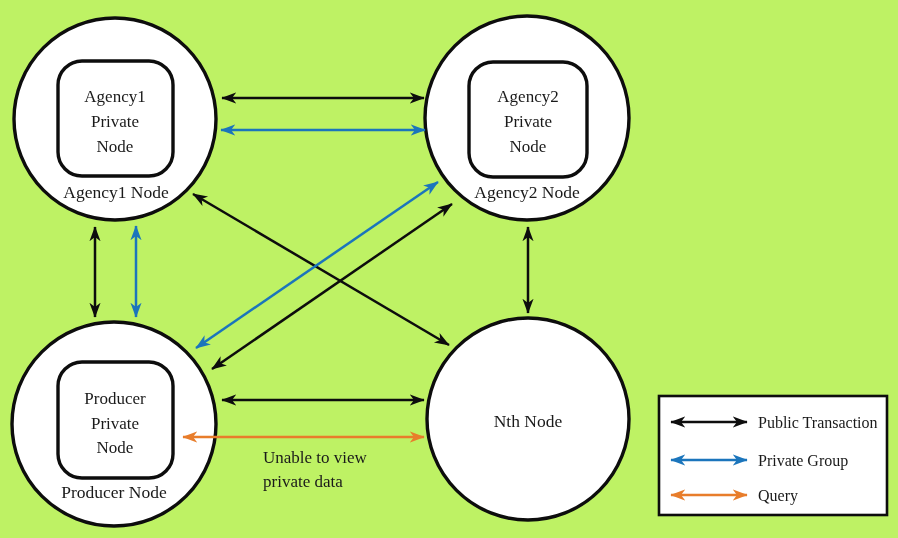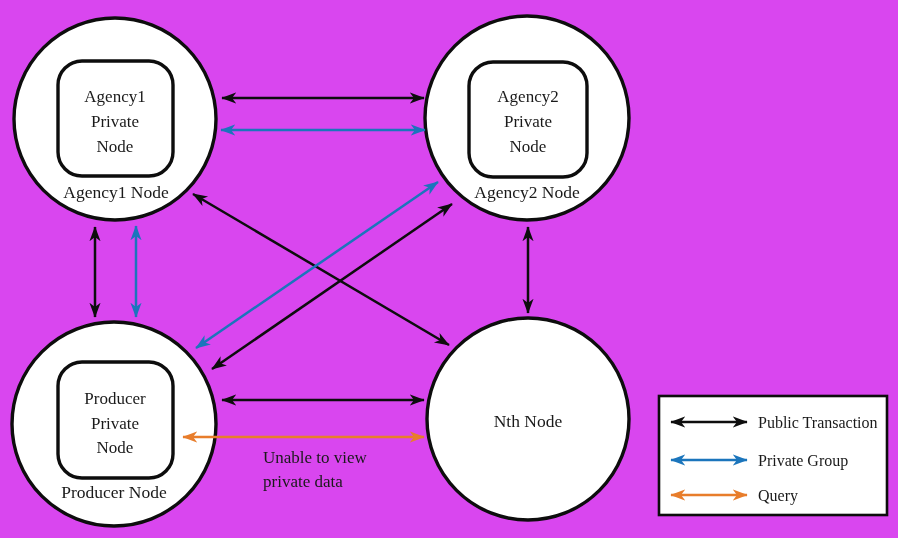--- a/index.html
+++ b/index.html
@@ -4,21 +4,21 @@
 <style>
   html, body {
     margin: 0;
     padding: 0;
     background: #ffffff;
   }
   .stage {
     width: 898px;
     height: 538px;
     position: relative;
-    background: #d946ef;
+    background: #bef264;
     overflow: hidden;
   }
   svg { display: block; }
   text {
     font-family: "Liberation Serif", "DejaVu Serif", serif;
     fill: #1a1a1a;
   }
   .node-text   { font-size: 17px; text-anchor: middle; }
   .node-label  { font-size: 17.5px; text-anchor: middle; }
   .legend-text { font-size: 16px; text-anchor: start; }

